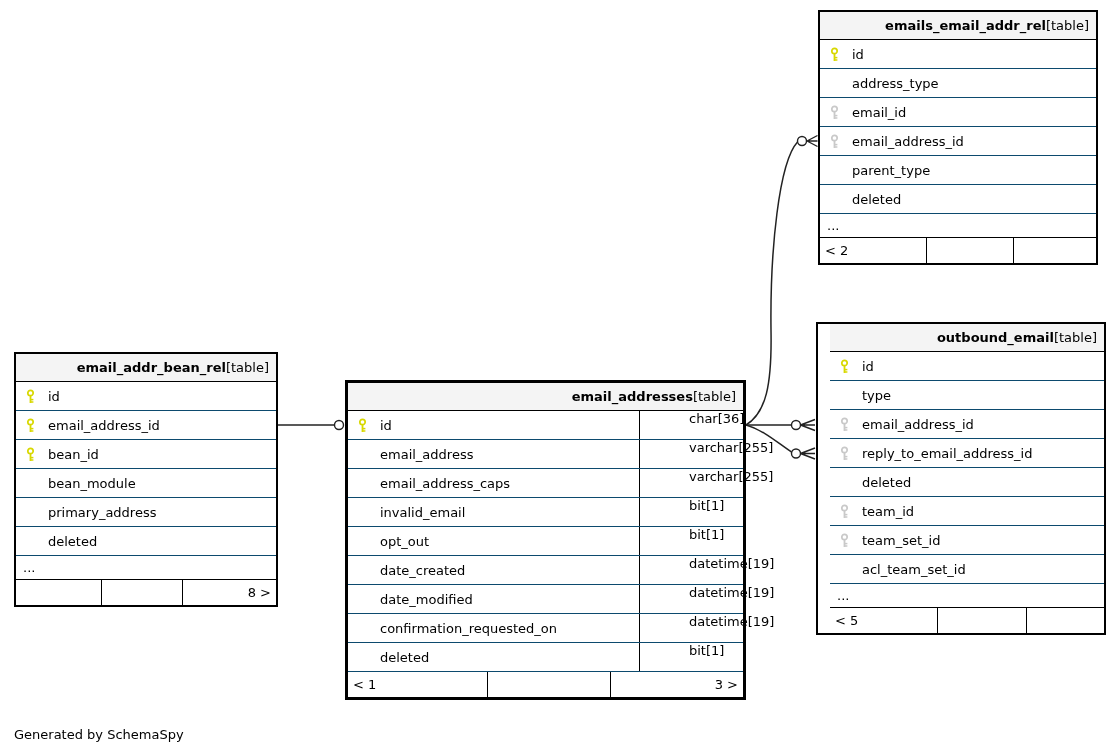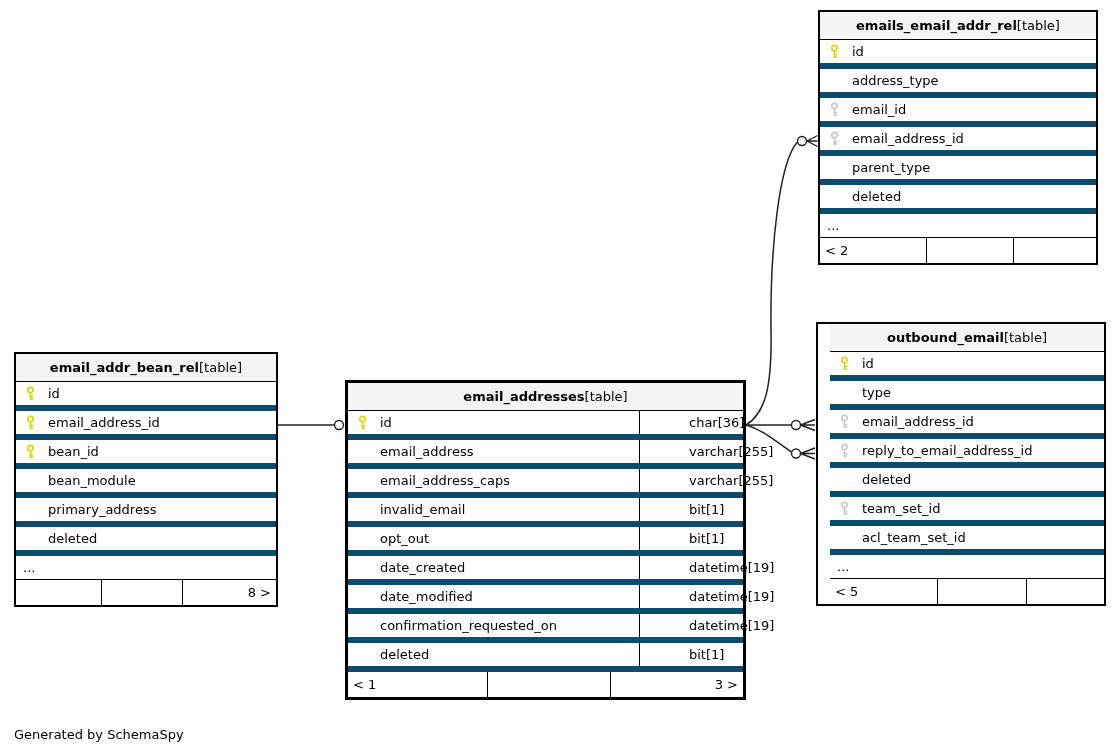--- a/index.html
+++ b/index.html
@@ -8,28 +8,28 @@
     font-family:"DejaVu Sans","Liberation Sans",sans-serif;
     font-size:13px; color:#000;
   }
   .db-table {
     position:absolute; background:#ffffff; border:2px solid #000;
     box-sizing:border-box;
   }
   .db-table.focus { border-width:3px; }
   .thead {
     height:28px; background:#f4f4f4; border-bottom:1.5px solid #000;
-    display:flex; align-items:center; justify-content:center;
+    display:flex; align-items:center; justify-content:flex-end;
     padding:0 7px; box-sizing:border-box;
   }
   .tname { font-weight:bold; }
   .tbadge { font-weight:normal; }
   .col-row {
-    display:flex; align-items:center; height:29px;
-    border-bottom:6px solid #0c4a6e; box-sizing:border-box; background:#fff;
+    display:flex; align-items:flex-start; height:29px;
+    border-bottom:1px solid #0c4a6e; box-sizing:border-box; background:#fff;
   }
   .namecell {
     display:flex; align-items:center; height:100%;
     padding-left:8px; box-sizing:border-box; flex:1;
   }
   .keycell { width:24px; display:inline-flex; align-items:center; flex:none; }
   
   #t-email_addresses .namecell { flex:none; width:292px; border-right:1px solid #000; }
   .coltype { padding-left:5px;margin-left:44px; }
   .ellipsis-row {
@@ -216,20 +216,33 @@
         <div class="col-row">
           <span class="namecell">
             <span class="keycell">
               <svg width="13" height="15" viewBox="0 0 13 15">
                 <circle cx="6.5" cy="4" r="2.7" fill="none" stroke="#c9c9c9" stroke-width="1.7"></circle>
                 <line x1="6.5" y1="6.7" x2="6.5" y2="14" stroke="#c9c9c9" stroke-width="1.8"></line>
                 <line x1="6.5" y1="10.6" x2="9.4" y2="10.6" stroke="#c9c9c9" stroke-width="1.5"></line>
                 <line x1="6.5" y1="13" x2="9.4" y2="13" stroke="#c9c9c9" stroke-width="1.5"></line>
               </svg>
             </span>
+            <span>team_id</span>
+          </span>
+        </div>
+        <div class="col-row">
+          <span class="namecell">
+            <span class="keycell">
+              <svg width="13" height="15" viewBox="0 0 13 15">
+                <circle cx="6.5" cy="4" r="2.7" fill="none" stroke="#c9c9c9" stroke-width="1.7"></circle>
+                <line x1="6.5" y1="6.7" x2="6.5" y2="14" stroke="#c9c9c9" stroke-width="1.8"></line>
+                <line x1="6.5" y1="10.6" x2="9.4" y2="10.6" stroke="#c9c9c9" stroke-width="1.5"></line>
+                <line x1="6.5" y1="13" x2="9.4" y2="13" stroke="#c9c9c9" stroke-width="1.5"></line>
+              </svg>
+            </span>
             <span>team_set_id</span>
           </span>
         </div>
         <div class="col-row">
           <span class="namecell">
             <span class="keycell"></span>
             <span>acl_team_set_id</span>
           </span>
         </div>
       </div>

